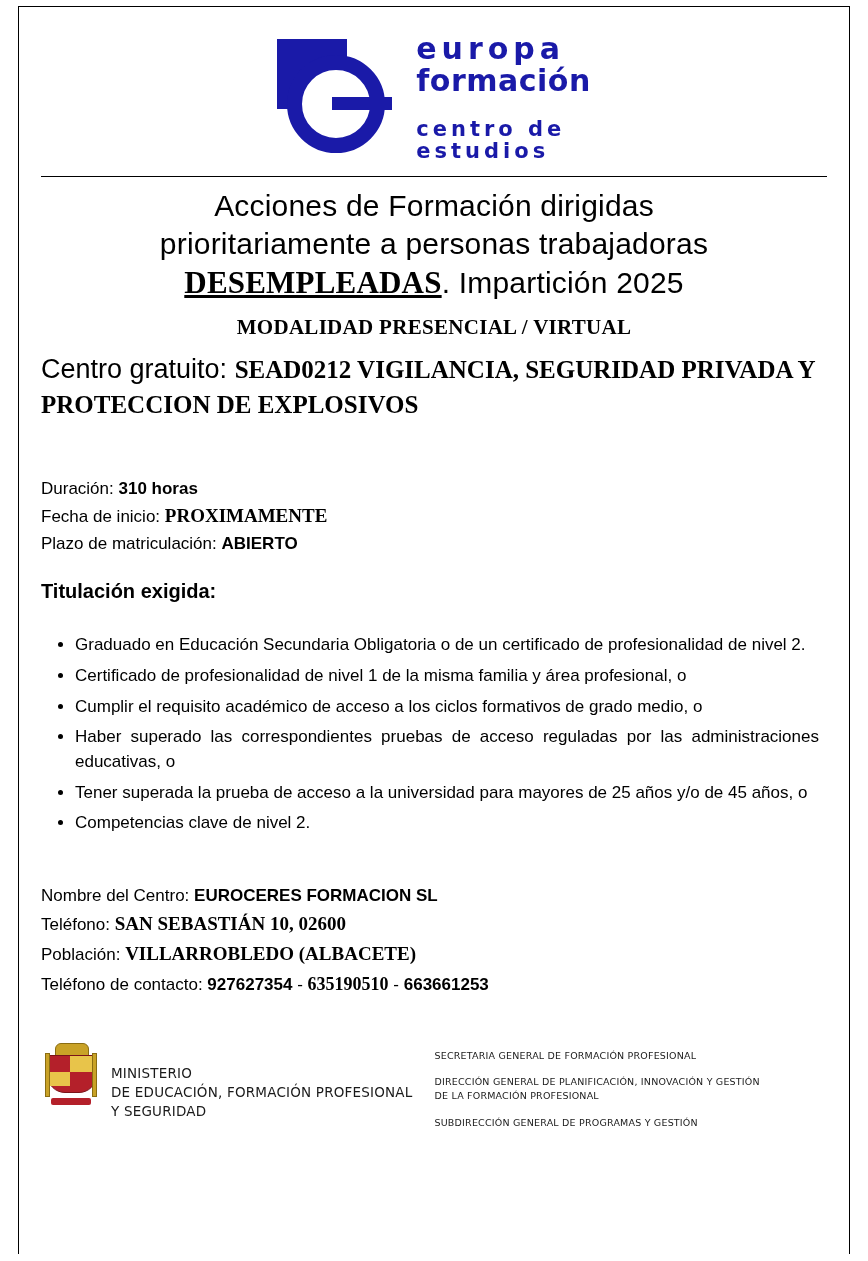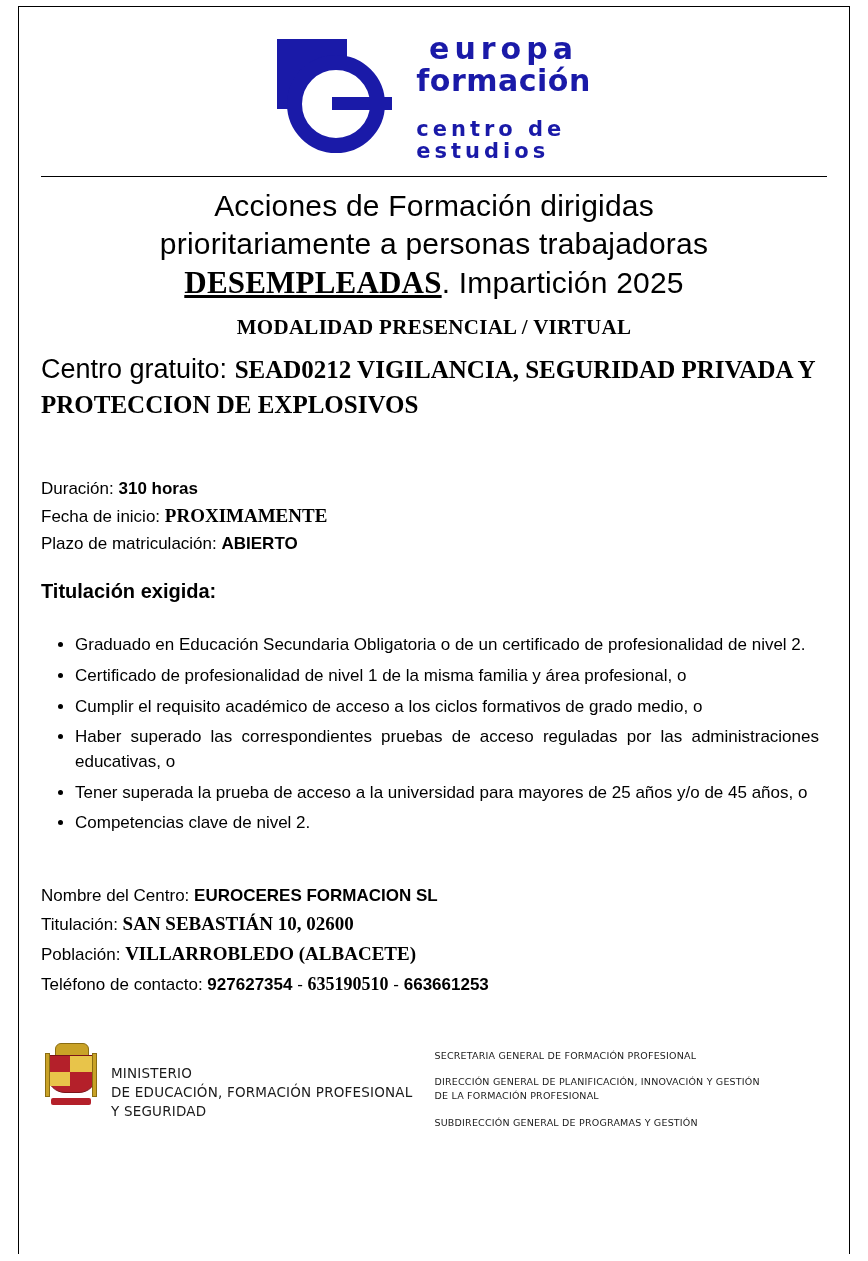--- a/index.html
+++ b/index.html
@@ -65,21 +65,21 @@
     left: 55px; top: 58px;
     width: 60px; height: 13px;
     background: #1a1aa8;
   }
   .logo-text {
     color: #1a1aa8;
     font-family: "DejaVu Sans", sans-serif;
     font-weight: bold;
     line-height: 1.06;
   }
-  .logo-text .l1 { font-size: 30px; letter-spacing: 5px; text-align: center; }
+  .logo-text .l1 { font-size: 30px; letter-spacing: 5px; }
   .logo-text .l2 { font-size: 30px; letter-spacing: 0.5px; }
   .logo-text .l3 { font-size: 21px; letter-spacing: 4px; margin-top: 21px; }
   .logo-text .l4 { font-size: 21px; letter-spacing: 4px; }
 
   .hr {
     border: none;
     border-top: 1px solid #000;
     margin: 4px 0 10px 0;
   }
 
@@ -281,21 +281,21 @@
       <li>Tener superada la prueba de acceso a la universidad para mayores de 25 años y/o de 45 años, o</li>
       <li>Competencias clave de nivel 2.</li>
     </ul>
 
     <div class="centre">
       <div>
         <span>Nombre del Centro:</span>
         <span class="b-sans">EUROCERES FORMACION SL</span>
       </div>
       <div>
-        <span>Titulación:</span>
+        <span>Teléfono:</span>
         <span class="b-serif">SAN SEBASTIÁN 10, 02600</span>
       </div>
       <div>
         <span>Población:</span>
         <span class="b-serif">VILLARROBLEDO (ALBACETE)</span>
       </div>
       <div>
         <span>Teléfono de contacto:</span>
         <span class="phone-a">927627354</span>
         <span>-</span>

